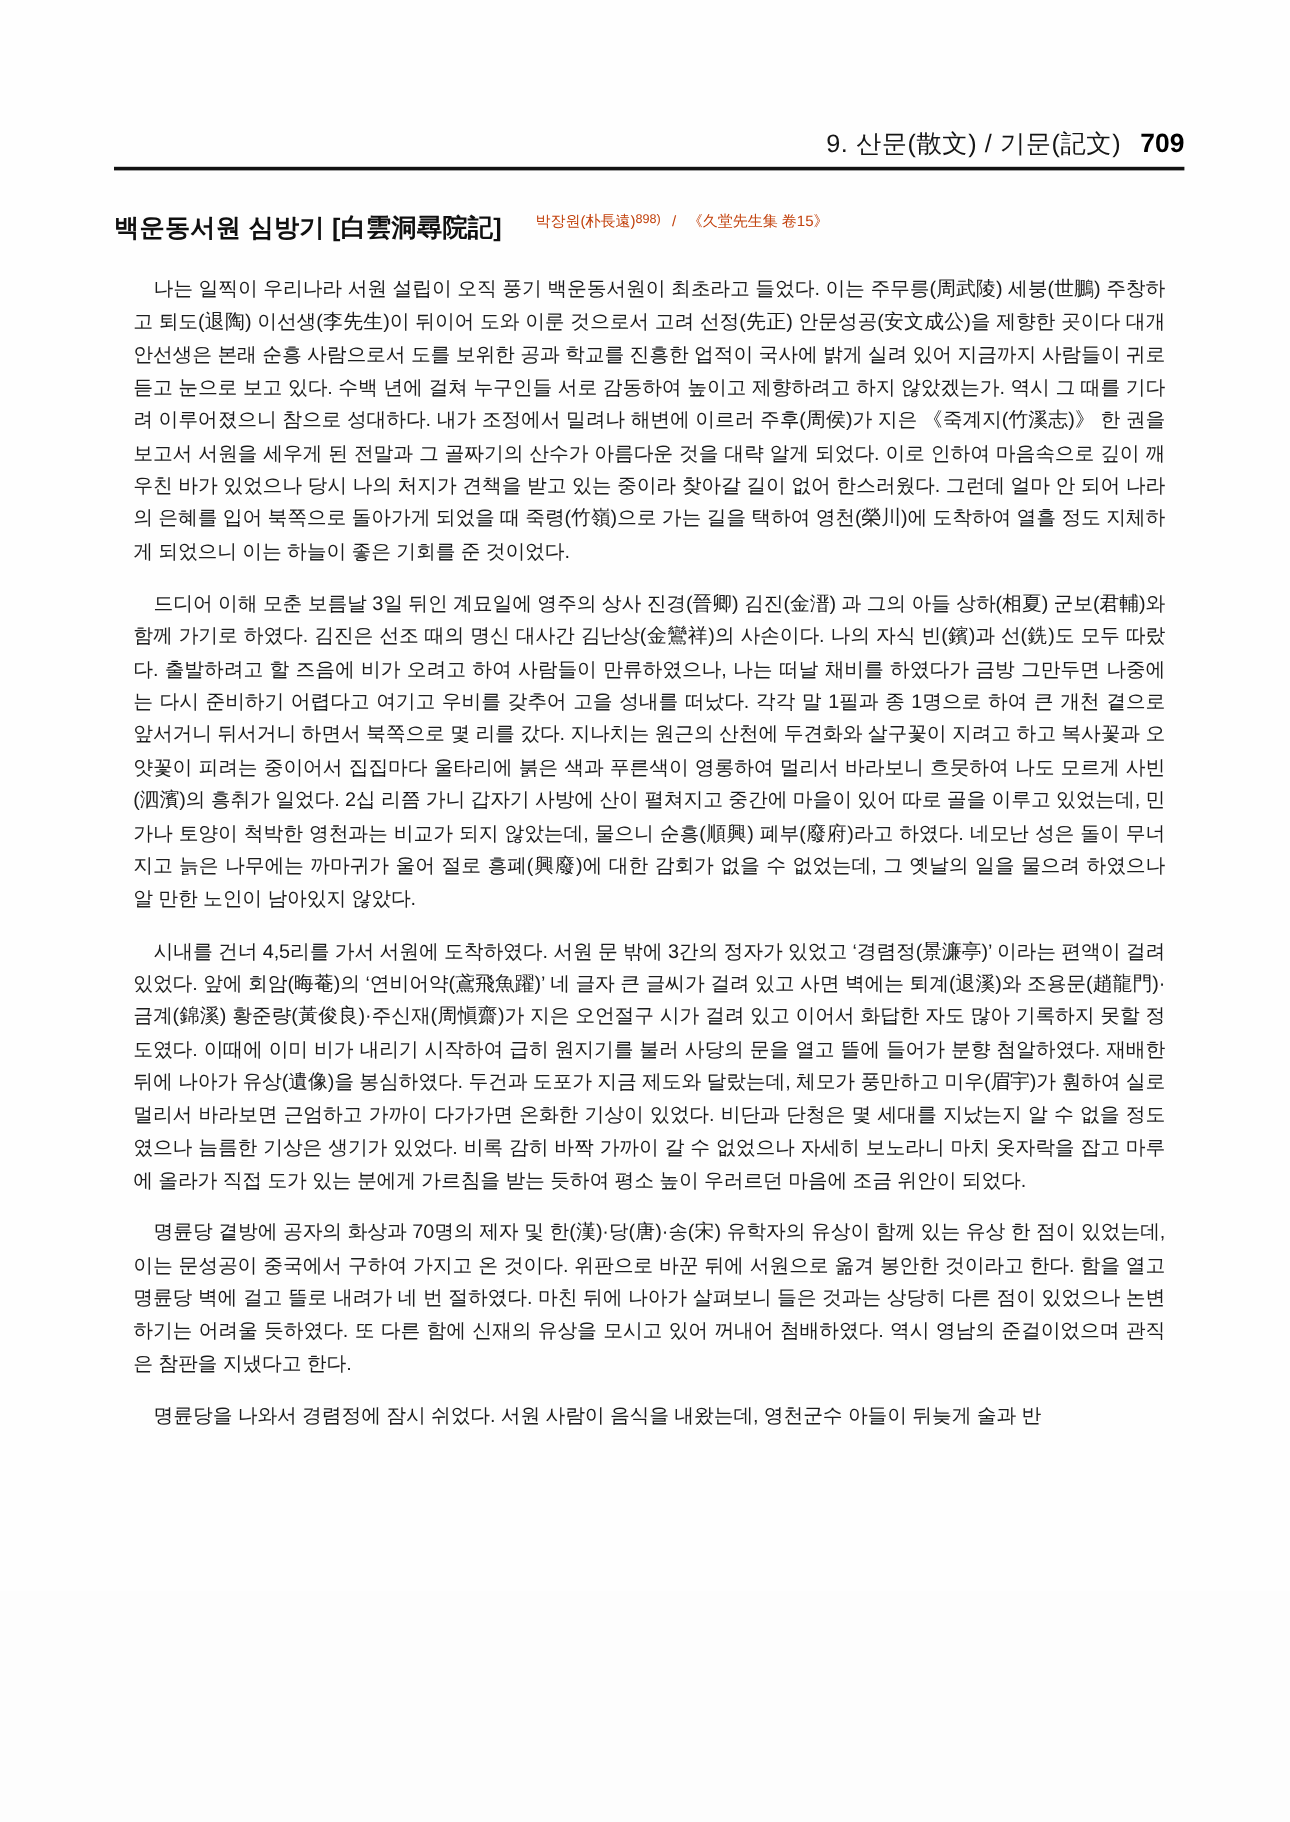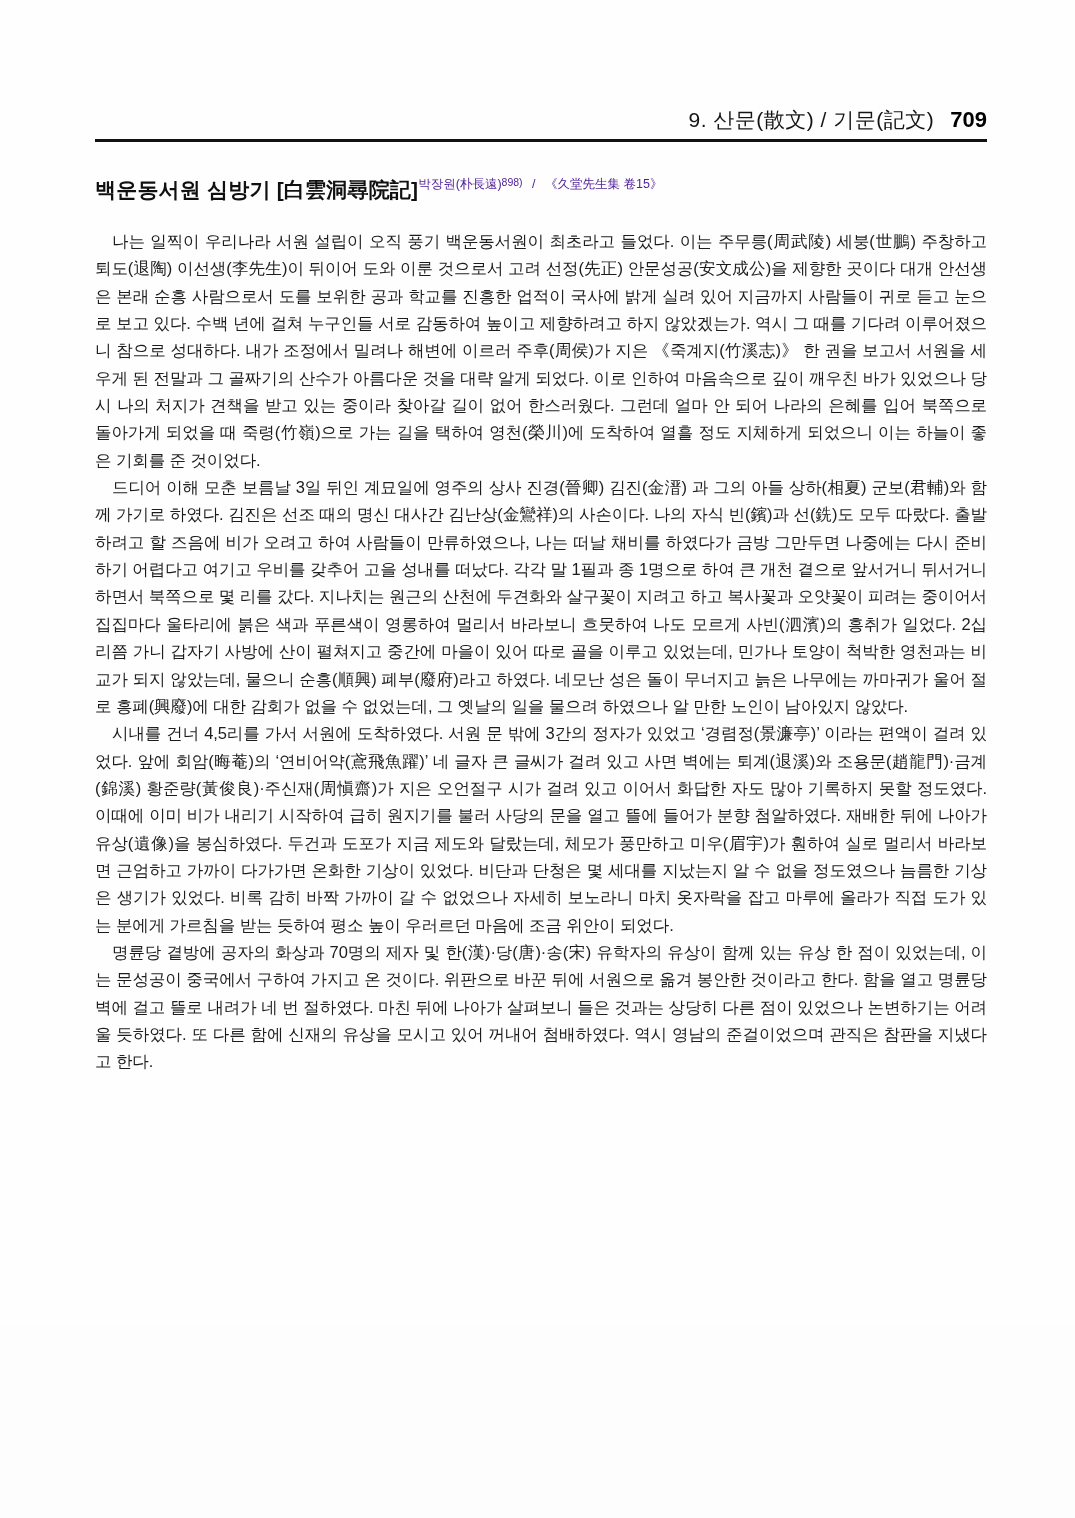--- a/index.html
+++ b/index.html
@@ -54,38 +54,38 @@
     white-space: nowrap;
   }
   .title-main {
     font-size: 21px;
     font-weight: bold;
     letter-spacing: 0.2px;
     color: #101010;
   }
   .title-meta {
     font-size: 12.5px;
-    margin-left: 0;
-    color: #4c1d95;
+    margin-left: 28px;
+    color: #c2410c;
   }
   .title-meta .note { font-size: 10.5px; vertical-align: 2px; }
   .title-meta .sep { margin: 0 6px; }
   
   .body-text {
     margin-top: 24px;
     font-size: 16.5px;
     line-height: 27.35px;
     text-align: justify;
     color: #1c1c1c;
     letter-spacing: -0.1px;
     word-break: normal;
     overflow-wrap: break-word;
   }
   .body-text p {
-    margin: 0;
+    margin: 16px;
     text-indent: 17px;
   }
   
   .footnote {
     position: absolute;
     left: 95px;
     width: 892px;
     top: 1344px;
   }
   .footnote-rule {
@@ -124,18 +124,19 @@
         <span class="sep">/</span>
         <span>《久堂先生集 卷15》</span>
       </span>
     </div>
 
     <div class="body-text">
       <p>나는 일찍이 우리나라 서원 설립이 오직 풍기 백운동서원이 최초라고 들었다. 이는 주무릉(周武陵) 세붕(世鵬) 주창하고 퇴도(退陶) 이선생(李先生)이 뒤이어 도와 이룬 것으로서 고려 선정(先正) 안문성공(安文成公)을 제향한 곳이다 대개 안선생은 본래 순흥 사람으로서 도를 보위한 공과 학교를 진흥한 업적이 국사에 밝게 실려 있어 지금까지 사람들이 귀로 듣고 눈으로 보고 있다. 수백 년에 걸쳐 누구인들 서로 감동하여 높이고 제향하려고 하지 않았겠는가. 역시 그 때를 기다려 이루어졌으니 참으로 성대하다. 내가 조정에서 밀려나 해변에 이르러 주후(周侯)가 지은 《죽계지(竹溪志)》 한 권을 보고서 서원을 세우게 된 전말과 그 골짜기의 산수가 아름다운 것을 대략 알게 되었다. 이로 인하여 마음속으로 깊이 깨우친 바가 있었으나 당시 나의 처지가 견책을 받고 있는 중이라 찾아갈 길이 없어 한스러웠다. 그런데 얼마 안 되어 나라의 은혜를 입어 북쪽으로 돌아가게 되었을 때 죽령(竹嶺)으로 가는 길을 택하여 영천(榮川)에 도착하여 열흘 정도 지체하게 되었으니 이는 하늘이 좋은 기회를 준 것이었다.</p>
       <p>드디어 이해 모춘 보름날 3일 뒤인 계묘일에 영주의 상사 진경(晉卿) 김진(金溍) 과 그의 아들 상하(相夏) 군보(君輔)와 함께 가기로 하였다. 김진은 선조 때의 명신 대사간 김난상(金鸞祥)의 사손이다. 나의 자식 빈(鑌)과 선(銑)도 모두 따랐다. 출발하려고 할 즈음에 비가 오려고 하여 사람들이 만류하였으나, 나는 떠날 채비를 하였다가 금방 그만두면 나중에는 다시 준비하기 어렵다고 여기고 우비를 갖추어 고을 성내를 떠났다. 각각 말 1필과 종 1명으로 하여 큰 개천 곁으로 앞서거니 뒤서거니 하면서 북쪽으로 몇 리를 갔다. 지나치는 원근의 산천에 두견화와 살구꽃이 지려고 하고 복사꽃과 오얏꽃이 피려는 중이어서 집집마다 울타리에 붉은 색과 푸른색이 영롱하여 멀리서 바라보니 흐뭇하여 나도 모르게 사빈(泗濱)의 흥취가 일었다. 2십 리쯤 가니 갑자기 사방에 산이 펼쳐지고 중간에 마을이 있어 따로 골을 이루고 있었는데, 민가나 토양이 척박한 영천과는 비교가 되지 않았는데, 물으니 순흥(順興) 폐부(廢府)라고 하였다. 네모난 성은 돌이 무너지고 늙은 나무에는 까마귀가 울어 절로 흥폐(興廢)에 대한 감회가 없을 수 없었는데, 그 옛날의 일을 물으려 하였으나 알 만한 노인이 남아있지 않았다.</p>
       <p>시내를 건너 4,5리를 가서 서원에 도착하였다. 서원 문 밖에 3간의 정자가 있었고 ‘경렴정(景濂亭)’ 이라는 편액이 걸려 있었다. 앞에 회암(晦菴)의 ‘연비어약(鳶飛魚躍)’ 네 글자 큰 글씨가 걸려 있고 사면 벽에는 퇴계(退溪)와 조용문(趙龍門)·금계(錦溪) 황준량(黃俊良)·주신재(周愼齋)가 지은 오언절구 시가 걸려 있고 이어서 화답한 자도 많아 기록하지 못할 정도였다. 이때에 이미 비가 내리기 시작하여 급히 원지기를 불러 사당의 문을 열고 뜰에 들어가 분향 첨알하였다. 재배한 뒤에 나아가 유상(遺像)을 봉심하였다. 두건과 도포가 지금 제도와 달랐는데, 체모가 풍만하고 미우(眉宇)가 훤하여 실로 멀리서 바라보면 근엄하고 가까이 다가가면 온화한 기상이 있었다. 비단과 단청은 몇 세대를 지났는지 알 수 없을 정도였으나 늠름한 기상은 생기가 있었다. 비록 감히 바짝 가까이 갈 수 없었으나 자세히 보노라니 마치 옷자락을 잡고 마루에 올라가 직접 도가 있는 분에게 가르침을 받는 듯하여 평소 높이 우러르던 마음에 조금 위안이 되었다.</p>
       <p>명륜당 곁방에 공자의 화상과 70명의 제자 및 한(漢)·당(唐)·송(宋) 유학자의 유상이 함께 있는 유상 한 점이 있었는데, 이는 문성공이 중국에서 구하여 가지고 온 것이다. 위판으로 바꾼 뒤에 서원으로 옮겨 봉안한 것이라고 한다. 함을 열고 명륜당 벽에 걸고 뜰로 내려가 네 번 절하였다. 마친 뒤에 나아가 살펴보니 들은 것과는 상당히 다른 점이 있었으나 논변하기는 어려울 듯하였다. 또 다른 함에 신재의 유상을 모시고 있어 꺼내어 첨배하였다. 역시 영남의 준걸이었으며 관직은 참판을 지냈다고 한다.</p>
+      <p>명륜당을 나와서 경렴정에 잠시 쉬었다. 서원 사람이 음식을 내왔는데, 영천군수 아들이 뒤늦게 술과 반</p>
     </div>
 
   </div>
 
 
 </div>
 
 </body></html>

